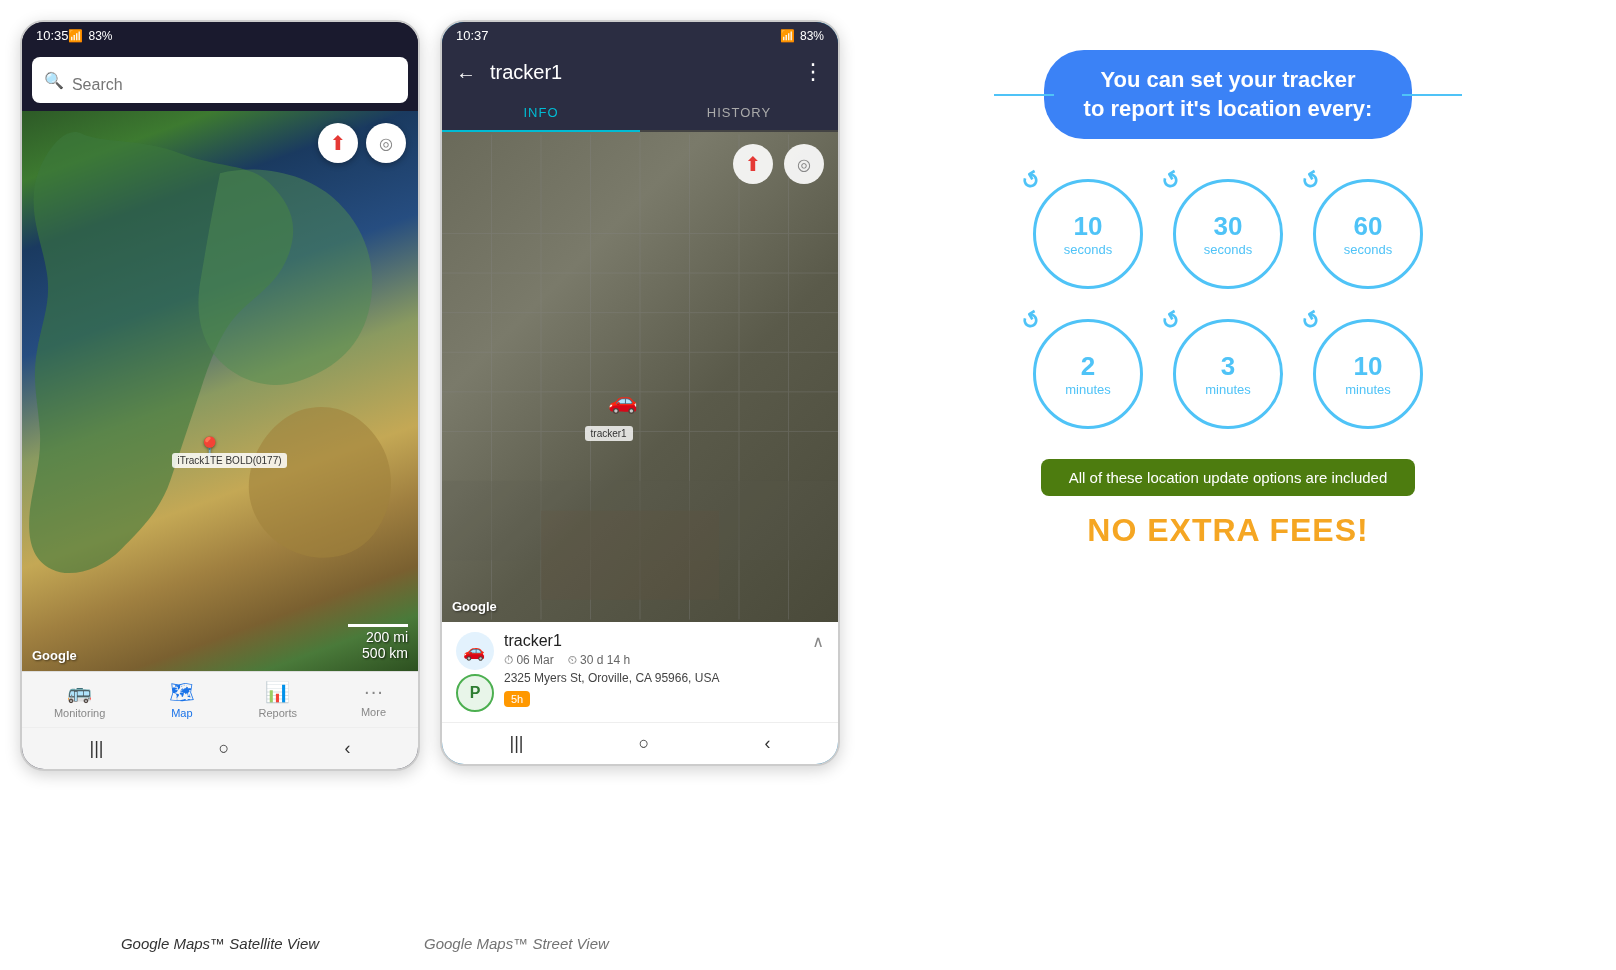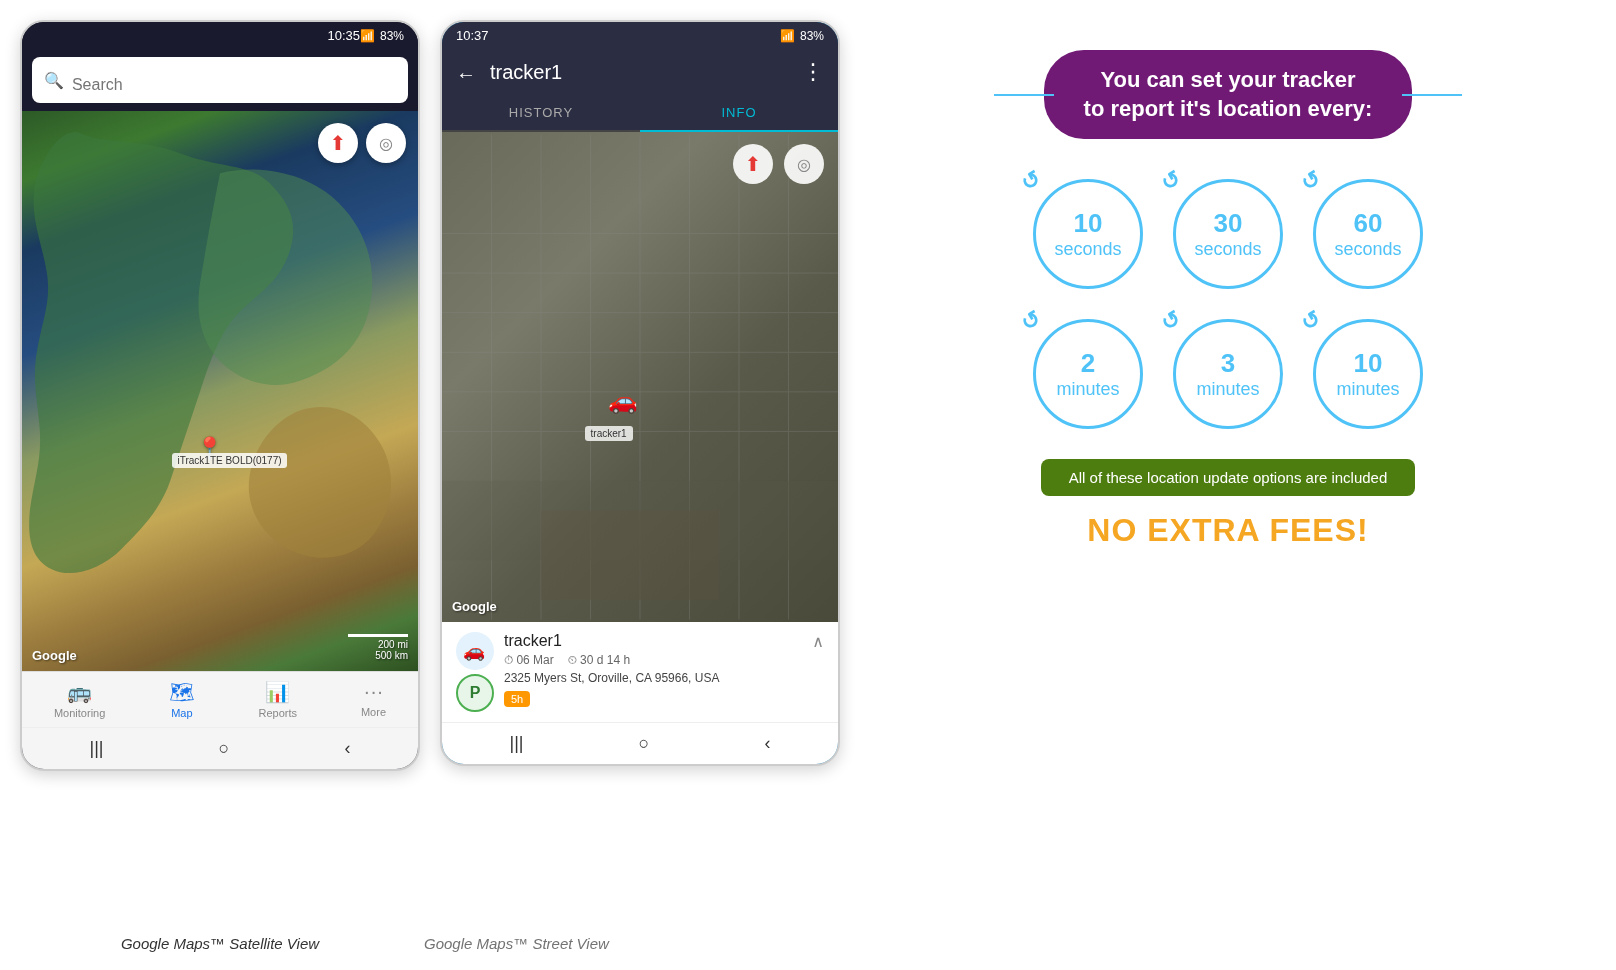--- a/index.html
+++ b/index.html
@@ -24,21 +24,21 @@
       background: #1a1a2e;
       flex-shrink: 0;
       box-shadow: 0 4px 16px rgba(0,0,0,0.18);
     }
     .phone-status-bar {
       background: #1a1a2e;
       color: #fff;
       font-size: 13px;
       padding: 6px 14px;
       display: flex;
-      justify-content: flex-end;
+      justify-content: flex-start;
       align-items: center;
     }
     .phone-status-icons {
       display: flex;
       gap: 5px;
       align-items: center;
       font-size: 12px;
     }
     .search-bar {
       background: #fff;
@@ -123,21 +123,21 @@
       bottom: 8px; left: 10px;
       color: #fff;
       font-size: 13px;
       font-weight: bold;
       text-shadow: 1px 1px 2px rgba(0,0,0,0.5);
     }
     .scale-bar {
       position: absolute;
       bottom: 10px; right: 10px;
       color: #fff;
-      font-size: 10px;
+      font-size: 14px;
       text-align: right;
       text-shadow: 1px 1px 2px rgba(0,0,0,0.7);
     }
     .scale-line {
       width: 60px; height: 3px;
       background: #fff;
       margin-bottom: 2px;
     }
     .phone-nav {
       background: #f5f5f5;
@@ -351,21 +351,21 @@
     .info-graphic {
       flex: 1;
       display: flex;
       flex-direction: column;
       align-items: center;
       padding: 30px 20px;
       background: #fff;
       min-width: 600px;
     }
     .info-header-box {
-      background: #701a75;
+      background: #3b82f6;
       border-radius: 40px;
       padding: 16px 40px;
       text-align: center;
       color: #fff;
       font-size: 22px;
       font-weight: bold;
       line-height: 1.3;
       max-width: 480px;
       margin-bottom: 40px;
       position: relative;
@@ -395,21 +395,21 @@
       flex-direction: column;
       align-items: center;
       justify-content: center;
       font-size: 26px;
       font-weight: bold;
       color: #4fc3f7;
       position: relative;
       background: #fff;
     }
     .time-circle .time-unit {
-      font-size: 18px;
+      font-size: 13px;
       font-weight: normal;
       color: #4fc3f7;
     }
     .time-circle .arrow-curve {
       position: absolute;
       top: -14px; left: -14px;
       font-size: 22px;
       color: #4fc3f7;
       transform: rotate(-30deg);
     }
@@ -500,25 +500,25 @@
       <span>📶</span>
       <span>83%</span>
     </div>
   </div>
   <div class="phone2-header">
     <span style="font-size:20px;cursor:pointer;">←</span>
     <span class="phone2-header-title">tracker1</span>
     <span style="font-size:22px;cursor:pointer;">⋮</span>
   </div>
   <div class="phone2-tabs">
+    <div class="phone2-tab active">
+      <span>INFO</span>
+    </div>
     <div class="phone2-tab">
       <span>HISTORY</span>
-    </div>
-    <div class="phone2-tab active">
-      <span>INFO</span>
     </div>
   </div>
   <div class="map2-container">
     <div class="parking-lot">
       <svg class="parking-lines" viewBox="0 0 400 490" xmlns="http://www.w3.org/2000/svg">
 
         <line x1="0" y1="100" x2="400" y2="100" stroke="#888" stroke-width="1"></line>
         <line x1="0" y1="140" x2="400" y2="140" stroke="#888" stroke-width="1"></line>
         <line x1="0" y1="180" x2="400" y2="180" stroke="#888" stroke-width="1"></line>
         <line x1="0" y1="220" x2="400" y2="220" stroke="#888" stroke-width="1"></line>

